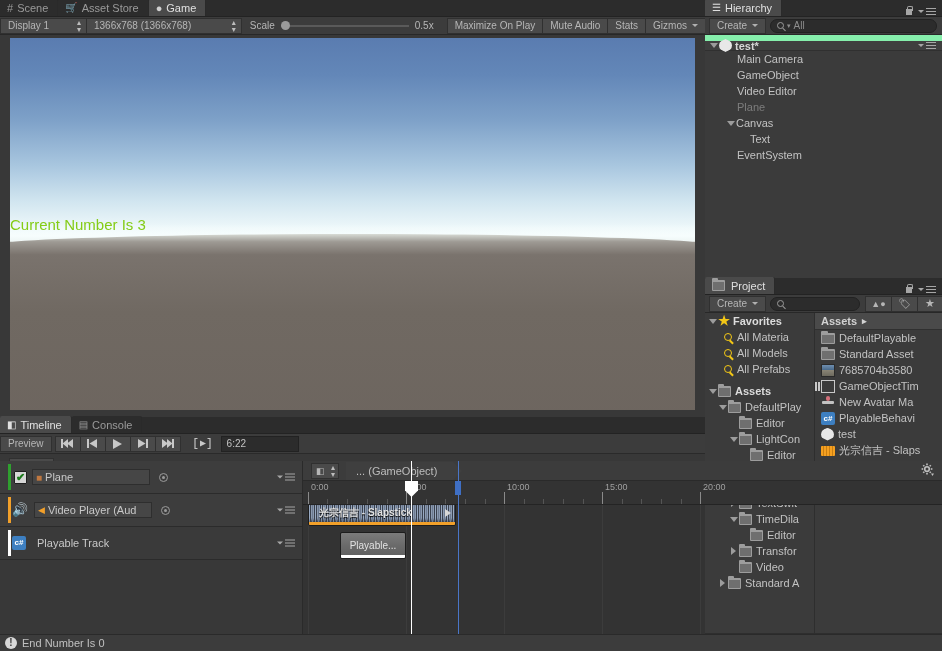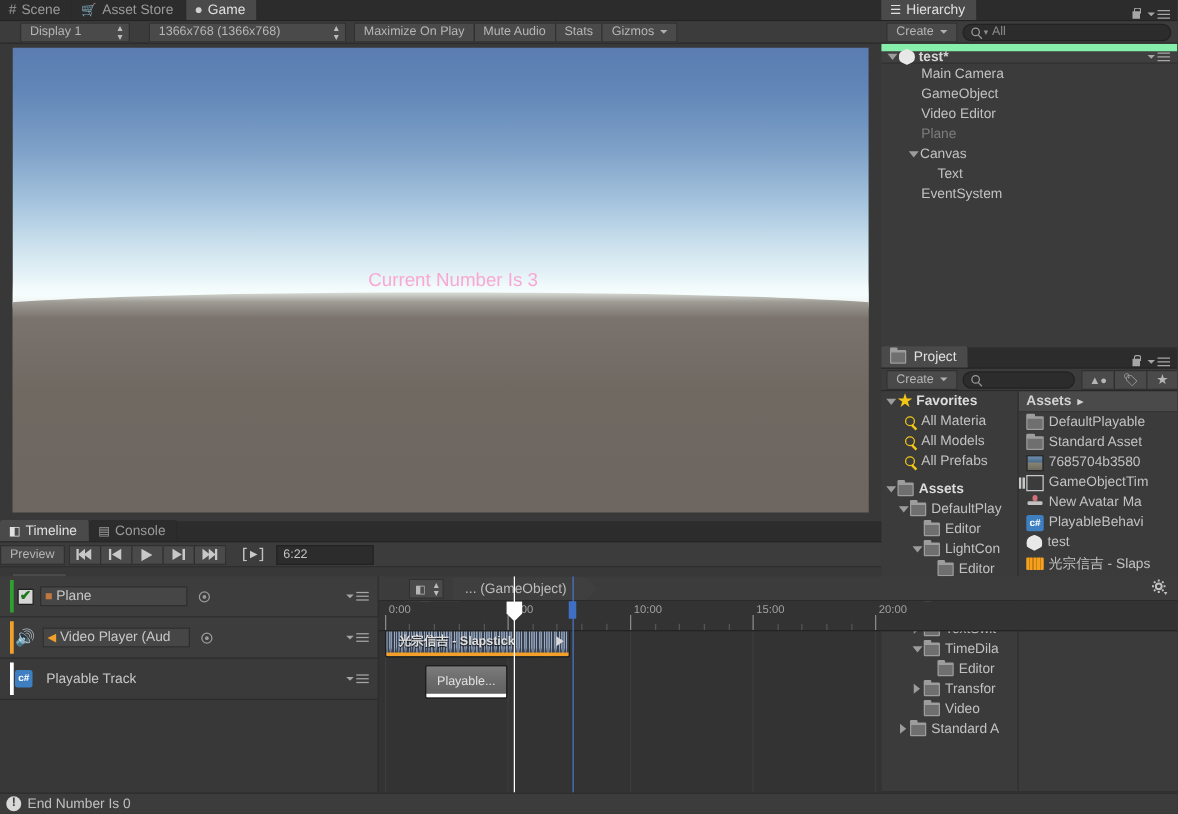--- a/index.html
+++ b/index.html
@@ -42,21 +42,21 @@
     padding: 0 7px; font-size: 10px; color: #b6b6b6;
     background: #4a4a4a; border: 1px solid #303030;
     margin: 0 -1px 0 0; white-space: nowrap;
   }
   .tbtn.flat { background: transparent; border: none; }
   .tbtn.dd::after {
     content: ""; margin-left: 5px;
     border-left: 3px solid transparent; border-right: 3px solid transparent;
     border-top: 3px solid #b0b0b0;
   }
-  .tbtn.updown { position: relative; padding-right: 16px; margin-left: 16px; }
+  .tbtn.updown { position: relative; padding-right: 16px; }
   .tbtn.updown .ar {
     position: absolute; right: 5px; top: 50%;
     transform: translateY(-50%);
     font-size: 8px; line-height: 7px; color: #bdbdbd;
   }
 
   
   #gameview { position: absolute; left: 0; top: 0; width: 705px; height: 417px; background: #383838; }
   #gamecanvas {
     position: absolute; left: 10px; top: 38px; width: 685px; height: 372px;
@@ -72,23 +72,22 @@
     position: absolute; left: 0; top: 186px; width: 100%; height: 22px;
     background: linear-gradient(to bottom, rgba(244,252,252,0) 0%, #f6fdfd 55%, #e9f1ee 100%);
   }
   #ground {
     position: absolute; left: -40px; top: 196px; width: 765px; height: 260px;
     background: linear-gradient(to bottom, #d8dcd6 0%, #9e9a94 3%, #7a736d 8%, #706962 30%, #6b635d 100%);
     border-radius: 50% / 14px 14px 0 0;
   }
   #gametext {
     position: absolute; left: 0; top: 178px; width: 100%;
-    text-align: center; font-size: 15px; color: #f9a8d4;
+    font-size: 15px; color: #84cc16;
     font-family: "Liberation Sans", sans-serif;
-    padding-left: 20px;
   }
 
   
   #hier { left: 705px; top: 0; width: 237px; height: 278px; background: #383838; }
   .panel-icons { margin-left: auto; display: flex; align-items: center; gap: 5px; padding-right: 6px; }
   .lockicon { width: 8px; height: 10px; position: relative; }
   .lockicon::before {
     content: ""; position: absolute; left: 1px; top: 3px; width: 6px; height: 6px;
     background: #a6a6a6;
   }
@@ -341,20 +340,27 @@
     </div>
 
     <div class="toolbar" style="width:705px;">
       <div class="tbtn updown" style="width:88px;">
         <span>Display 1</span>
         <span class="ar">▴<br>▾</span>
       </div>
       <div class="tbtn updown" style="width:158px;">
         <span>1366x768 (1366x768)</span>
         <span class="ar">▴<br>▾</span>
+      </div>
+      <div class="tbtn flat" style="padding-left:9px;">
+        <span>Scale</span>
+        <span class="scaletrack">
+          <span class="scaleknob"></span>
+        </span>
+        <span>0.5x</span>
       </div>
       <div class="tbtn" style="margin-left:7px;">
         <span>Maximize On Play</span>
       </div>
       <div class="tbtn">
         <span>Mute Audio</span>
       </div>
       <div class="tbtn">
         <span>Stats</span>
       </div>

